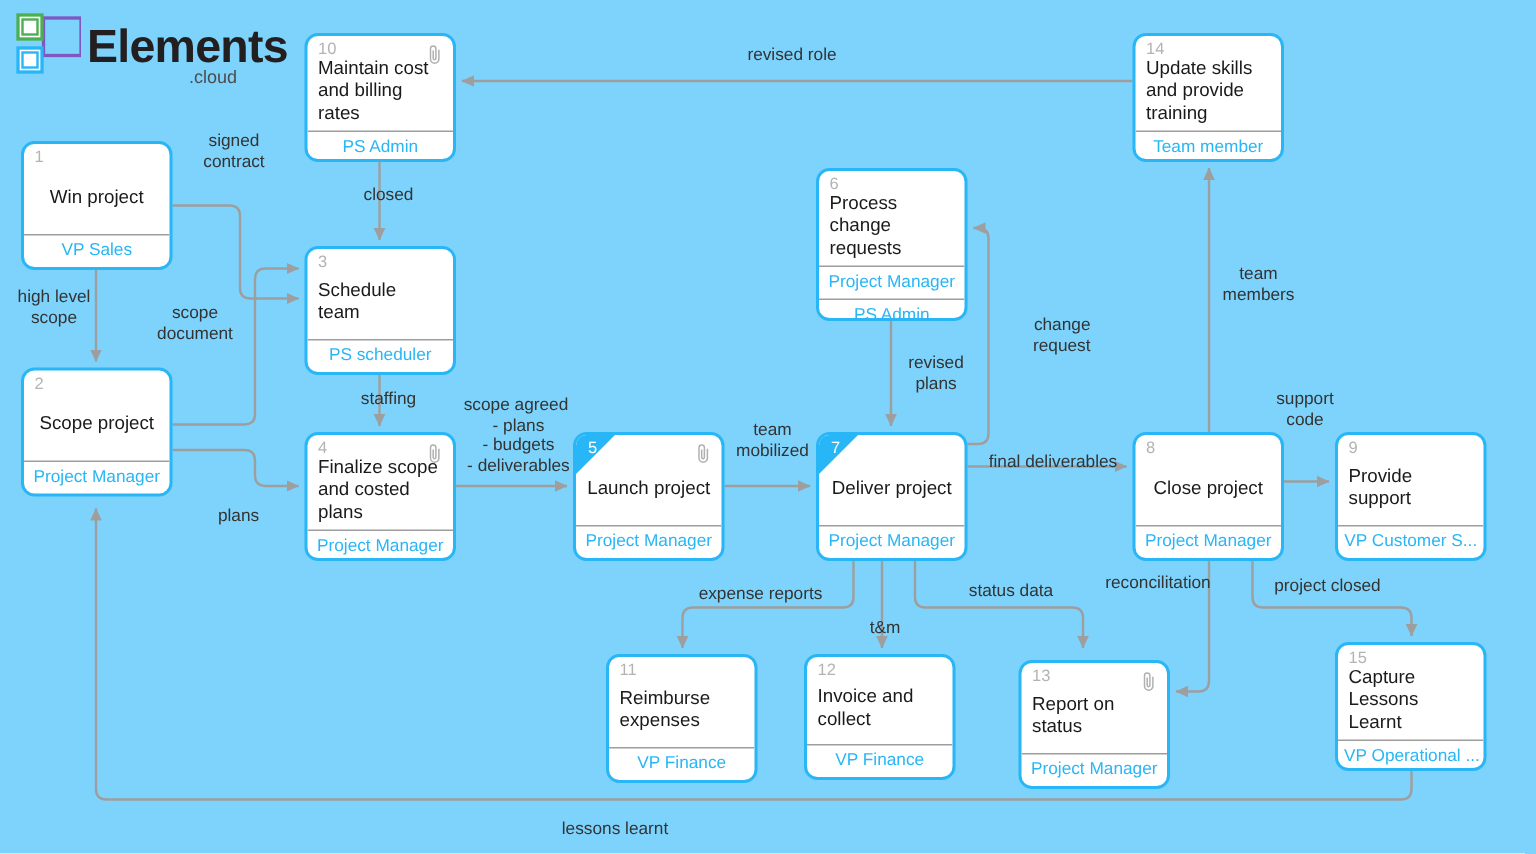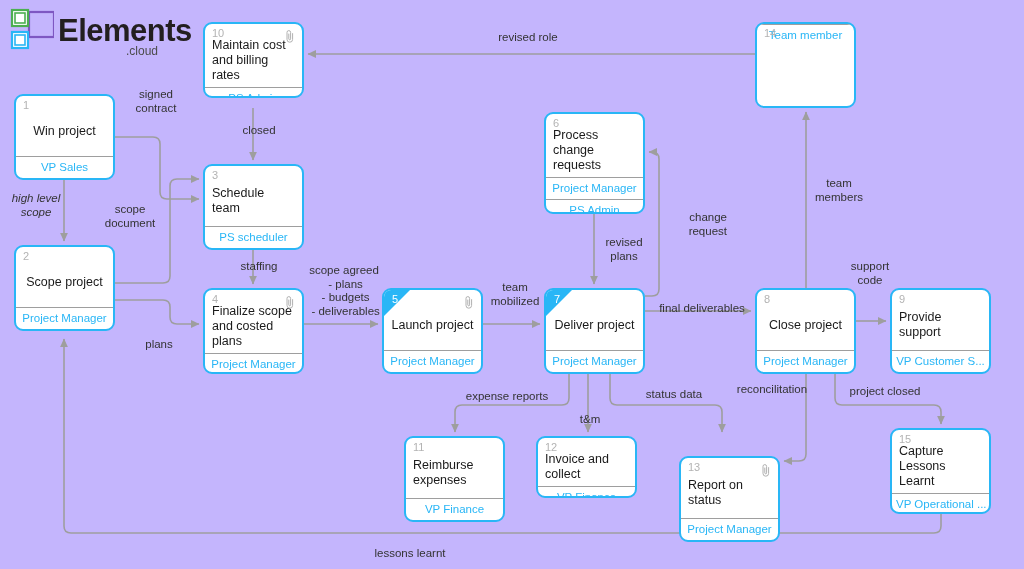--- a/index.html
+++ b/index.html
@@ -4,21 +4,21 @@
 <style>
   html,body{margin:0;padding:0;background:#ffffff;}
   body{
     font-family:"Liberation Sans", sans-serif;
     -webkit-font-smoothing:antialiased;
   }
   #canvas{
     position:relative;
     width:1024px;
     height:569px;
-    background:#c4b5fd;
+    background:#7dd3fc;
     overflow:hidden;
   }
   
   #logo{
     position:absolute; left:10px; top:8px;
     width:170px; height:52px;
   }
   #logo .wordmark{
     position:absolute; left:48px; top:6px;
     font-size:31px; font-weight:bold; color:#231f20;
@@ -220,73 +220,74 @@
           <div class="role">Project Manager</div>
         </div>
       </div>
       <div class="node" style="left: 890px; top: 288px; width: 101px; height: 86px;">
         <div class="num">9</div>
         <div class="title">Provide support</div>
         <div class="roles">
           <div class="role">VP Customer S...</div>
         </div>
       </div>
-      <div class="node" style="left: 203px; top: 22px; width: 101px; height: 76px;">
+      <div class="node" style="left: 203px; top: 22px; width: 101px; height: 86px;">
         <div class="num">10</div>
         <div class="clip"><svg viewBox="0 0 10 14" width="10" height="14">
             <path d="M7.6 4.2 V10.4 a2.8 2.8 0 0 1 -5.6 0 V3.4 a1.8 1.8 0 0 1 3.6 0 V9.9 a0.9 0.9 0 0 1 -1.8 0 V4.6" fill="none" stroke="#b0b0b0" stroke-width="1"></path>
           </svg></div>
         <div class="title">Maintain cost and billing rates</div>
         <div class="roles">
           <div class="role">PS Admin</div>
         </div>
       </div>
       <div class="node" style="left: 404px; top: 436px; width: 101px; height: 86px;">
         <div class="num">11</div>
         <div class="title">Reimburse expenses</div>
         <div class="roles">
           <div class="role">VP Finance</div>
         </div>
       </div>
-      <div class="node" style="left: 536px; top: 436px; width: 101px; height: 62px;">
+      <div class="node" style="left: 536px; top: 436px; width: 101px; height: 84px;">
         <div class="num">12</div>
         <div class="title">Invoice and collect</div>
         <div class="roles">
           <div class="role">VP Finance</div>
         </div>
       </div>
-      <div class="node" style="left: 679px; top: 456px; width: 101px; height: 86px;">
+      <div class="node" style="left: 679px; top: 440px; width: 101px; height: 86px;">
         <div class="num">13</div>
         <div class="clip"><svg viewBox="0 0 10 14" width="10" height="14">
             <path d="M7.6 4.2 V10.4 a2.8 2.8 0 0 1 -5.6 0 V3.4 a1.8 1.8 0 0 1 3.6 0 V9.9 a0.9 0.9 0 0 1 -1.8 0 V4.6" fill="none" stroke="#b0b0b0" stroke-width="1"></path>
           </svg></div>
         <div class="title">Report on status</div>
         <div class="roles">
           <div class="role">Project Manager</div>
         </div>
       </div>
       <div class="node" style="left: 755px; top: 22px; width: 101px; height: 86px;">
         <div class="num">14</div>
+        <div class="title">Update skills and provide training</div>
         <div class="roles">
           <div class="role">Team member</div>
         </div>
       </div>
       <div class="node" style="left: 890px; top: 428px; width: 101px; height: 86px;">
         <div class="num">15</div>
         <div class="title">Capture Lessons Learnt</div>
         <div class="roles">
           <div class="role">VP Operational ...</div>
         </div>
       </div>
     </div>
 
   <div id="label-layer">
       <div class="elabel" style="left: 122px; top: 88px; width: 68px;">signed
 contract</div>
-      <div class="elabel" style="left: 2px; top: 192px; width: 68px; font-style: italic;">high level
+      <div class="elabel" style="left: 2px; top: 192px; width: 68px;">high level
 scope</div>
       <div class="elabel" style="left: 96px; top: 203px; width: 68px;">scope
 document</div>
       <div class="elabel" style="left: 134px; top: 338px; width: 50px;">plans</div>
       <div class="elabel" style="left: 234px; top: 124px; width: 50px;">closed</div>
       <div class="elabel" style="left: 228px; top: 260px; width: 62px;">staffing</div>
       <div class="elabel left" style="left: 302px; top: 264px; width: 84px; text-align: center;">scope agreed
  - plans
  - budgets
  - deliverables</div>

